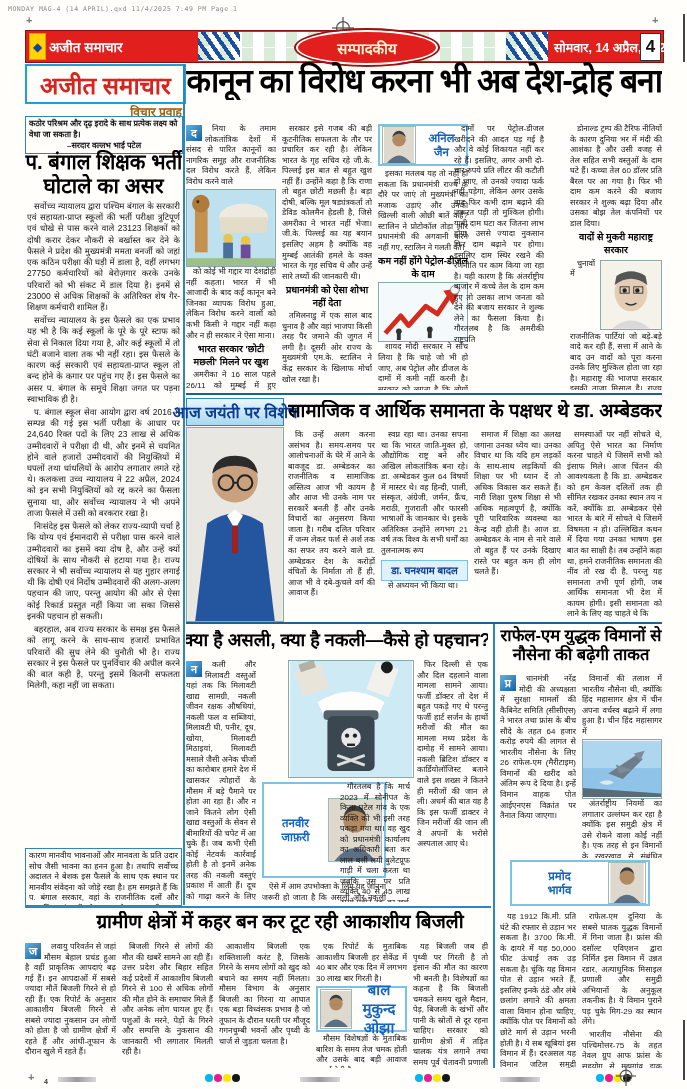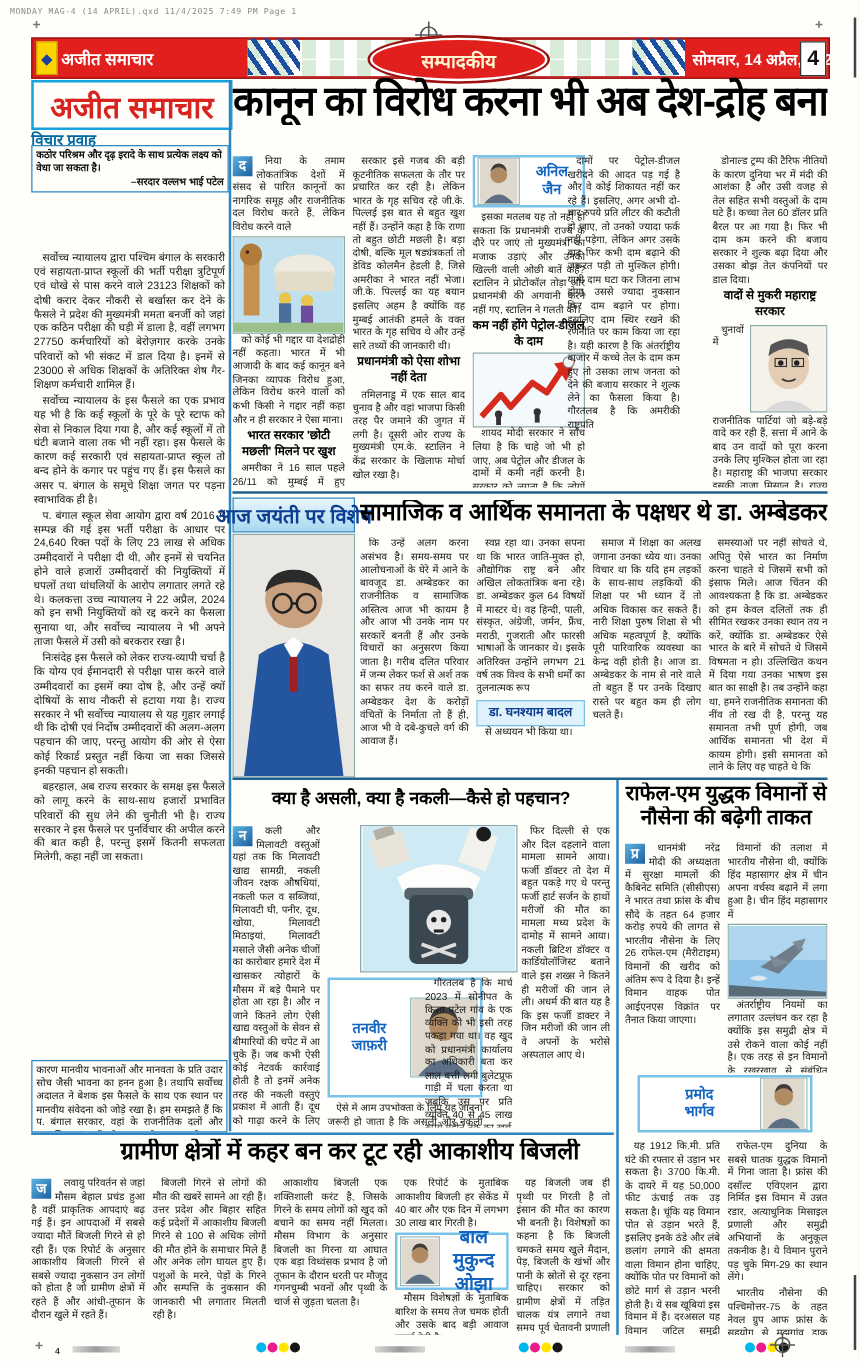--- a/index.html
+++ b/index.html
@@ -19,23 +19,23 @@
   .diag{background:repeating-linear-gradient(55deg,#1d4fa0 0 4px,rgba(255,255,255,0) 4px 9px);}
   .oval{background:#e11f1d;border:2px solid #fff;outline:2px solid #9c1210;border-radius:50%;
         display:flex;align-items:center;justify-content:center;}
   .oval span{color:#fff6cf;font-weight:bold;font-size:15px;white-space:nowrap;}
   .dateline{color:#fff;font-weight:bold;font-size:12.5px;white-space:nowrap;}
   .pagebox{background:#fff;border:1px solid #333;display:flex;align-items:center;justify-content:center;
            font-size:17px;font-weight:bold;color:#111;}
   
   .mastbox{border:2px solid #16a3dd;display:flex;align-items:center;justify-content:center;}
   .mastbox span{color:#d8231f;font-weight:bold;font-size:24px;white-space:nowrap;}
-  .vichar{font-weight:bold;font-size:12px;text-align:left;color:#0369a1;}
+  .vichar{font-weight:bold;font-size:12px;text-align:right;color:#a16207;}
   .quotebox{border:1.5px solid #2e86c1;padding:2px 3px;font-size:8px;font-weight:bold;line-height:1.35;}
-  .quoteattr{display:block;text-align:right;}
+  .quoteattr{display:block;text-align:center;}
   .hl{font-weight:bold;color:#000;text-align:center;line-height:1.15;}
   .fitwrap{display:flex;justify-content:center;overflow:hidden;}
   .fit{display:inline-block;white-space:nowrap;}
   .bodycol{font-size:8px;line-height:1.32;text-align:justify;color:#161616;overflow:hidden;}
   .bodycol p{margin:0 0 2px;text-indent:7px;}
   .boxedp{border:1.5px solid #2e86c1;padding:2px 3px;font-size:8px;line-height:1.32;text-align:justify;overflow:hidden;}
   .sub{font-weight:bold;font-size:9.5px;text-align:center;margin:2px 0 2px;color:#000;text-indent:0 !important;}
   .dropcap{float:left;width:16px;height:16px;margin:1px 3px 0 0;background:linear-gradient(135deg,#5db4e4,#1b5f9e);
            color:#fff;font-weight:bold;font-size:11px;display:flex;align-items:center;justify-content:center;}
   .vrule{background:#2e86c1;}
@@ -177,20 +177,28 @@
 
   <div class="abs mastbox" style="left:25px;top:64px;width:157px;height:36px;">
     <span class="fit">अजीत समाचार</span>
   </div>
   <div class="abs vichar" style="left:25px;top:103px;width:157px;">विचार प्रवाह</div>
   <div class="abs quotebox" style="left:25px;top:116px;width:150px;">
     <span>कठोर परिश्रम और दृढ़ इरादे के साथ प्रत्येक लक्ष्य को वेधा जा सकता है।</span>
     <span class="quoteattr">–सरदार वल्लभ भाई पटेल</span>
   </div>
 
+  <div class="abs hl" style="left:25px;top:150px;width:157px;font-size:21px;">
+    <div class="fitwrap">
+        <span class="fit" style="transform-origin: center center; transform: scaleX(0.969136);">प. बंगाल शिक्षक भर्ती</span>
+      </div>
+    <div class="fitwrap">
+        <span class="fit">घोटाले का असर</span>
+      </div>
+  </div>
   <div class="abs bodycol" style="left:27px;top:201px;width:153px;height:644px;font-size:8.5px;">
       <p>सर्वोच्च न्यायालय द्वारा पश्चिम बंगाल के सरकारी एवं सहायता-प्राप्त स्कूलों की भर्ती परीक्षा त्रुटिपूर्ण एवं धोखे से पास करने वाले 23123 शिक्षकों को दोषी करार देकर नौकरी से बर्खास्त कर देने के फैसले ने प्रदेश की मुख्यमंत्री ममता बनर्जी को जहां एक कठिन परीक्षा की घड़ी में डाला है, वहीं लगभग 27750 कर्मचारियों को बेरोज़गार करके उनके परिवारों को भी संकट में डाल दिया है। इनमें से 23000 से अधिक शिक्षकों के अतिरिक्त शेष गैर-शिक्षण कर्मचारी शामिल हैं।</p>
       <p>सर्वोच्च न्यायालय के इस फैसले का एक प्रभाव यह भी है कि कई स्कूलों के पूरे के पूरे स्टाफ को सेवा से निकाल दिया गया है, और कई स्कूलों में तो घंटी बजाने वाला तक भी नहीं रहा। इस फैसले के कारण कई सरकारी एवं सहायता-प्राप्त स्कूल तो बन्द होने के कगार पर पहुंच गए हैं। इस फैसले का असर प. बंगाल के समूचे शिक्षा जगत पर पड़ना स्वाभाविक ही है।</p>
       <p>प. बंगाल स्कूल सेवा आयोग द्वारा वर्ष 2016 में सम्पन्न की गई इस भर्ती परीक्षा के आधार पर 24,640 रिक्त पदों के लिए 23 लाख से अधिक उम्मीदवारों ने परीक्षा दी थी, और इनमें से चयनित होने वाले हजारों उम्मीदवारों की नियुक्तियों में घपलों तथा धांधलियों के आरोप लगातार लगते रहे थे। कलकत्ता उच्च न्यायालय ने 22 अप्रैल, 2024 को इन सभी नियुक्तियों को रद्द करने का फैसला सुनाया था, और सर्वोच्च न्यायालय ने भी अपने ताजा फैसले में उसी को बरकरार रखा है।</p>
       <p>निःसंदेह इस फैसले को लेकर राज्य-व्यापी चर्चा है कि योग्य एवं ईमानदारी से परीक्षा पास करने वाले उम्मीदवारों का इसमें क्या दोष है, और उन्हें क्यों दोषियों के साथ नौकरी से हटाया गया है। राज्य सरकार ने भी सर्वोच्च न्यायालय से यह गुहार लगाई थी कि दोषी एवं निर्दोष उम्मीदवारों की अलग-अलग पहचान की जाए, परन्तु आयोग की ओर से ऐसा कोई रिकार्ड प्रस्तुत नहीं किया जा सका जिससे इनकी पहचान हो सकती।</p>
       <p>बहरहाल, अब राज्य सरकार के समक्ष इस फैसले को लागू करने के साथ-साथ हजारों प्रभावित परिवारों की सुध लेने की चुनौती भी है। राज्य सरकार ने इस फैसले पर पुनर्विचार की अपील करने की बात कही है, परन्तु इसमें कितनी सफलता मिलेगी, कहा नहीं जा सकता।</p>
     </div>
   <div class="abs boxedp" style="left:25px;top:848px;width:149px;height:52px;">कारण मानवीय भावनाओं और मानवता के प्रति उदार सोच जैसी भावना का हनन हुआ है। तथापि सर्वोच्च अदालत ने बेशक इस फैसले के साथ एक स्थान पर मानवीय संवेदना को जोड़े रखा है। हम समझते हैं कि प. बंगाल सरकार, वहां के राजनीतिक दलों और सामाजिक संगठनों को समस्या के इस मानवीय पक्ष की ओर अवश्य सोचना चाहिए, और इसके किसी सुखद एवं उदार समाधान की कोई तरकीब अवश्य तलाश की जानी चाहिए।</div>
 
   <div class="abs vrule" style="left:183px;top:64px;width:1.5px;height:841px;"></div>
@@ -303,21 +311,21 @@
     </div>
   <div class="abs bodycol" style="left:567px;top:430px;width:95px;height:190px;">
       <div>
         <p>समस्याओं पर नहीं सोचते थे, अपितु ऐसे भारत का निर्माण करना चाहते थे जिसमें सभी को इंसाफ मिले। आज चिंतन की आवश्यकता है कि डा. अम्बेडकर को हम केवल दलितों तक ही सीमित रखकर उनका स्थान तय न करें, क्योंकि डा. अम्बेडकर ऐसे भारत के बारे में सोचते थे जिसमें विषमता न हो। उल्लिखित कथन में दिया गया उनका भाषण इस बात का साक्षी है। तब उन्होंने कहा था, हमने राजनीतिक समानता की नींव तो रख दी है, परन्तु यह समानता तभी पूर्ण होगी, जब आर्थिक समानता भी देश में कायम होगी। इसी समानता को लाने के लिए वह चाहते थे कि</p>
       </div>
     </div>
 
   <div class="abs hrule" style="left:186px;top:622px;width:476px;height:2px;"></div>
   <div class="abs vrule" style="left:493px;top:624px;width:1.5px;height:444px;"></div>
 
-  <div class="abs hl" style="left:186px;top:630px;width:302px;font-size:14px;">
+  <div class="abs hl" style="left:186px;top:630px;width:302px;font-size:18px;">
     <div class="fitwrap">
         <span class="fit">क्या है असली, क्या है नकली—कैसे हो पहचान?</span>
       </div>
   </div>
   <div class="abs bodycol" style="left:186px;top:660px;width:70px;height:242px;">
     <div class="dropcap">न</div>
     <div>
         <p>कली और मिलावटी वस्तुओं यहां तक कि मिलावटी खाद्य सामग्री, नकली जीवन रक्षक औषधियां, नकली फल व सब्जियां, मिलावटी घी, पनीर, दूध, खोया, मिलावटी मिठाइयां, मिलावटी मसाले जैसी अनेक चीजों का कारोबार हमारे देश में खासकर त्योहारों के मौसम में बड़े पैमाने पर होता आ रहा है। और न जाने कितने लोग ऐसी खाद्य वस्तुओं के सेवन से बीमारियों की चपेट में आ चुके हैं। जब कभी ऐसी कोई नेटवर्क कार्रवाई होती है तो इनमें अनेक तरह की नकली वस्तुएं प्रकाश में आती हैं। दूध को गाढ़ा करने के लिए उसमें स्टार्च, यूरिया, डिटर्जेंट जैसी चीजें मिलाई जाती हैं। सिंथेटिक दूध का कारोबार भी कई राज्यों में पकड़ा जा चुका है।</p>
       </div>
   </div>

